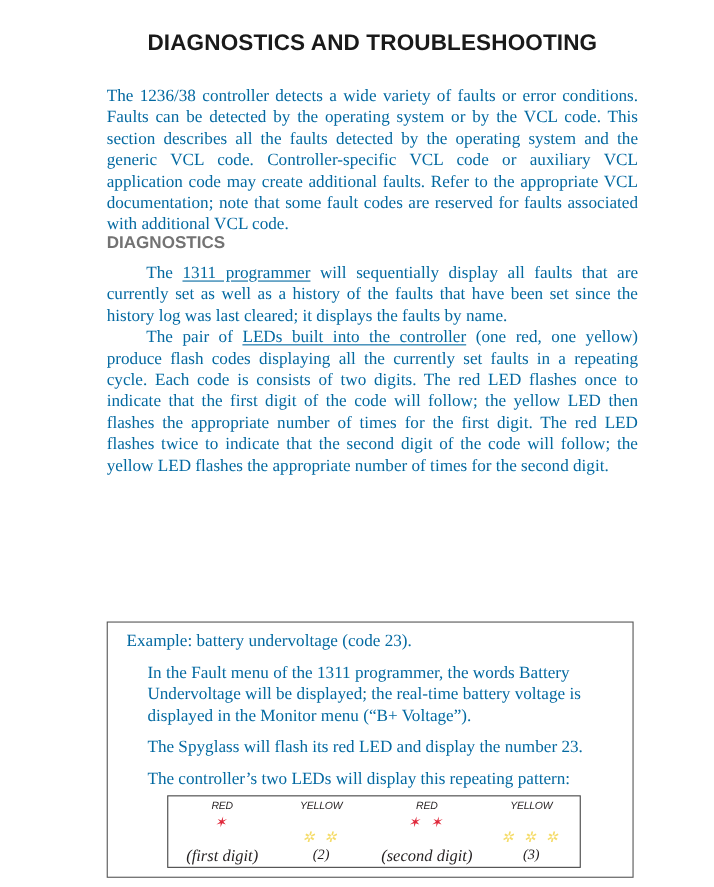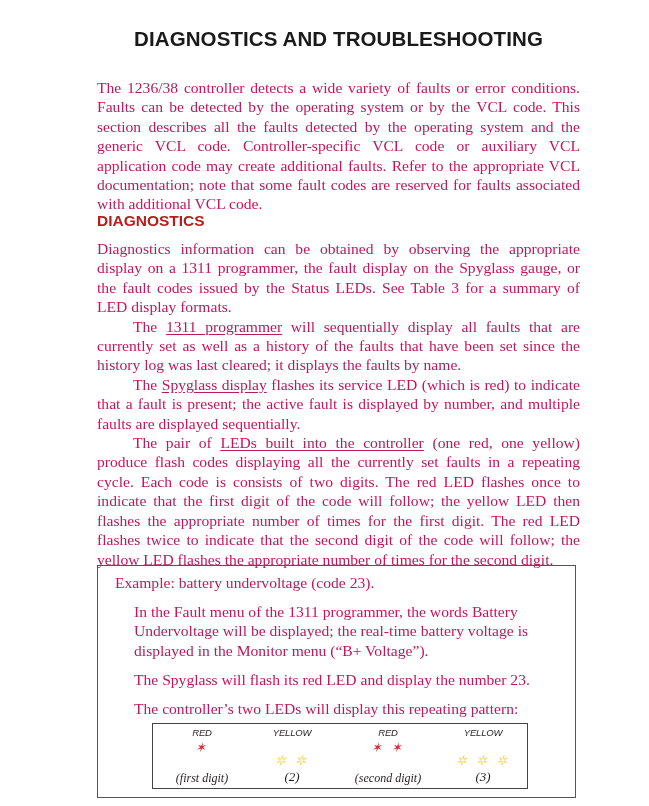--- a/index.html
+++ b/index.html
@@ -7,27 +7,27 @@
   .page { position: absolute; left: 0; top: 0; width: 571px; height: 806px; }
 
   .title {
     position: absolute; left: 0; top: 27px; width: 677px; text-align: center;
     font-family: "Liberation Sans", sans-serif; font-weight: bold; font-size: 20.5px;
     letter-spacing: 0.1px; color: #1a1a1a;
   }
 
   .body-text {
     font-family: "Liberation Serif", serif; font-size: 15.6px; line-height: 19.4px;
-    color: #be185d; text-align: justify; margin: 0;
+    color: #0369a1; text-align: justify; margin: 0;
   }
   .intro { position: absolute; left: 97px; top: 78px; width: 483px; }
 
   .section-heading {
     position: absolute; left: 97px; top: 212px;
-    font-family: "Liberation Sans", sans-serif; font-weight: bold; font-size: 15.5px; color: #b91c1c;
+    font-family: "Liberation Sans", sans-serif; font-weight: bold; font-size: 15.5px; color: #737373;
   }
 
   .diag { position: absolute; left: 97px; top: 239px; width: 483px; }
   .diag p { margin: 0; }
   .indent { text-indent: 36px; }
   .u { text-decoration: underline; text-underline-offset: 2px; }
 
   .example-box {
     position: absolute; left: 97px; top: 565px; width: 479px; height: 233px;
     border: 1.5px solid #555; box-sizing: border-box;
@@ -47,38 +47,36 @@
     position: absolute; top: 3px; left: 0; width: 100%;
     font-family: "Liberation Sans", sans-serif; font-size: 9.5px; color: #231f20; letter-spacing: -0.2px;
   }
   .led-stars { position: absolute; left: 0; width: 100%; font-size: 13px; line-height: 14px; }
   .stars-red { top: 17px; color: #e0283b; letter-spacing: 3px; }
   .stars-yellow { top: 30px; color: #f5dc6a; letter-spacing: 3px; }
   .led-caption {
     position: absolute; top: 46px; left: 0; width: 100%;
     font-family: "Liberation Serif", serif; color: #231f20;
   }
-  .cap-small { font-size: 12px; top: 47px; }
+  .cap-small { font-size: 15px; top: 47px; }
   .cap-big { font-size: 13px; top: 45px; }
 </style>
 </head>
 <body>
 
 <div class="page">
 
   <div class="title">DIAGNOSTICS AND TROUBLESHOOTING</div>
 
   <p class="body-text intro">The 1236/38 controller detects a wide variety of faults or error conditions. Faults can be detected by the operating system or by the VCL code. This section describes all the faults detected by the operating system and the generic VCL code. Controller-specific VCL code or auxiliary VCL application code may create additional faults. Refer to the appropriate VCL documentation; note that some fault codes are reserved for faults associated with additional VCL code.</p>
 
   <div class="section-heading">DIAGNOSTICS</div>
 
   <div class="body-text diag">
-    <p>Diagnostics information can be obtained by observing the appropriate display on a 1311 programmer, the fault display on the Spyglass gauge, or the fault codes issued by the Status LEDs. See Table 3 for a summary of LED display formats.</p>
     <p class="indent"><span>The </span><span class="u">1311 programmer</span><span> will sequentially display all faults that are currently set as well as a history of the faults that have been set since the history log was last cleared; it displays the faults by name.</span></p>
-    <p class="indent"><span>The </span><span class="u">Spyglass display</span><span> flashes its service LED (which is red) to indicate that a fault is present; the active fault is displayed by number, and multiple faults are displayed sequentially.</span></p>
     <p class="indent"><span>The pair of </span><span class="u">LEDs built into the controller</span><span> (one red, one yellow) produce flash codes displaying all the currently set faults in a repeating cycle. Each code is consists of two digits. The red LED flashes once to indicate that the first digit of the code will follow; the yellow LED then flashes the appropriate number of times for the first digit. The red LED flashes twice to indicate that the second digit of the code will follow; the yellow LED flashes the appropriate number of times for the second digit.</span></p>
   </div>
 
   <div class="example-box">
     <div class="body-text example-title">Example: battery undervoltage (code 23).</div>
     <div class="body-text ex-para ex1">In the Fault menu of the 1311 programmer, the words Battery Undervoltage will be displayed; the real-time battery voltage is displayed in the Monitor menu (“B+ Voltage”).</div>
     <div class="body-text ex-para ex2">The Spyglass will flash its red LED and display the number 23.</div>
     <div class="body-text ex-para ex3">The controller’s two LEDs will display this repeating pattern:</div>
 
     <div class="led-box">

